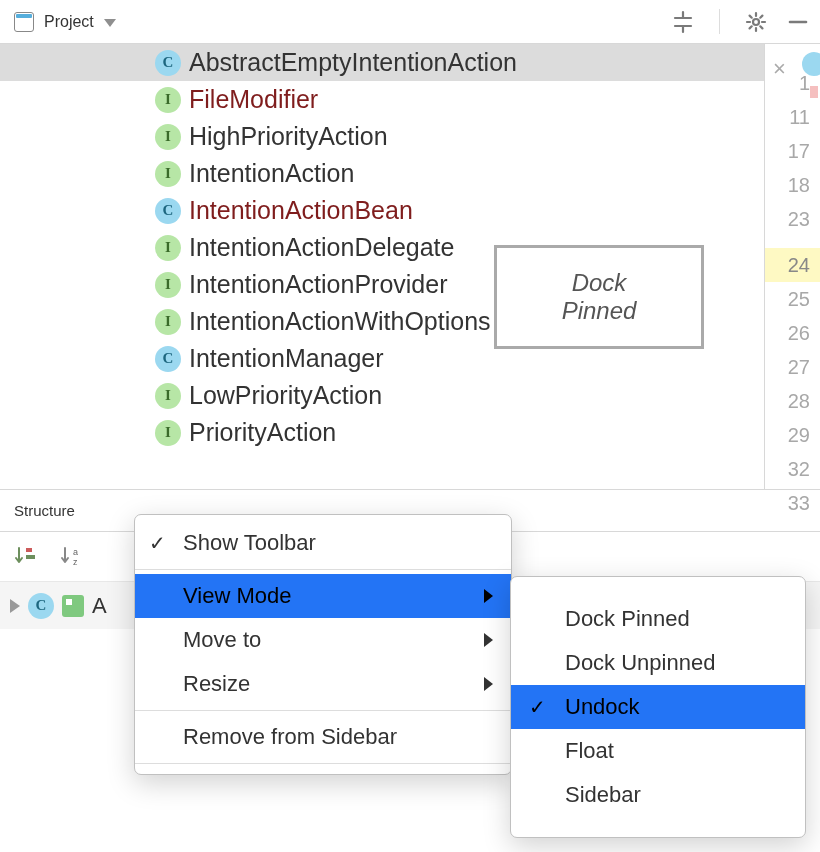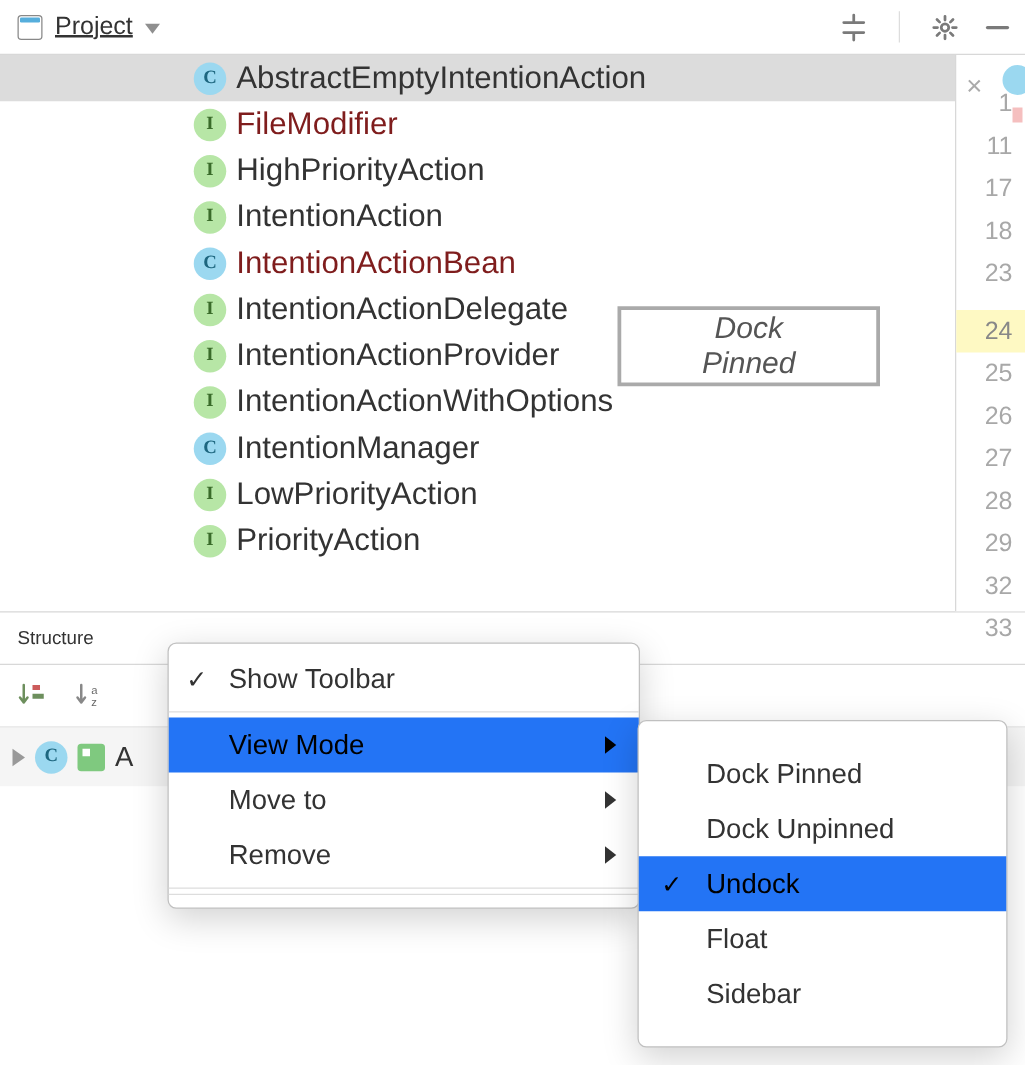--- a/index.html
+++ b/index.html
@@ -2,38 +2,38 @@
 <html><head>
 <meta charset="utf-8">
 <style>
 * { box-sizing: border-box; margin: 0; padding: 0; font-family: -apple-system, BlinkMacSystemFont, "Segoe UI", Arial, sans-serif; }
 body { width: 820px; height: 852px; background: #fff; position: relative; overflow: hidden; font-size: 22px; color: #333; }
 
 .topbar { height: 44px; display: flex; align-items: center; border-bottom: 1px solid #d8d8d8; position: relative; }
 .project-btn { display: flex; align-items: center; gap: 10px; padding: 0 14px; height: 100%; cursor: pointer; }
 .project-icon-box { width: 20px; height: 20px; border: 1.5px solid #888; border-radius: 3px; position: relative; }
 .project-icon-box::before { content:""; position:absolute; left:1px; right:1px; top:1px; height:4px; background:#56aedc; border-radius:1px; }
-.project-label { font-size: 20px; text-decoration: underline; }
+.project-label { font-size: 16px; }
 .project-caret { width: 0; height: 0; border-left: 6px solid transparent; border-right: 6px solid transparent; border-top: 8px solid #8f8f8f; align-self: center; margin-top:2px; }
 .topbar-right { position:absolute; right:6px; top:0; height:100%; display:flex; align-items:center; gap:18px; padding-right:4px; }
 .ico { width:24px; height:24px; display:flex; align-items:center; justify-content:center; }
 .ico svg { width:24px; height:24px; }
 .divider-v { width:1px; height:60%; background:#ddd; margin:0 6px; }
 
 .main { display:flex; height: 445px; }
 .tree-area { flex:1; position:relative; overflow:hidden; }
 .tree-row { display:flex; align-items:center; height:37px; padding-left:155px; gap:8px; }
 .tree-row.selected { background:#dcdcdc; }
 .badge { width:26px; height:26px; border-radius:50%; display:flex; align-items:center; justify-content:center; font-size:15px; font-weight:600; font-family: ui-serif, Georgia, serif; }
 .badge.c { background:#9bd8f0; color:#1d667f; }
 .badge.i { background:#b7e6a6; color:#3a6b2a; }
 .tree-label { font-size:25px; }
 .tree-label.link { color:#7f1d1d; }
 
-.tooltip-box { position:absolute; top:201px; right:60px; width:210px; height:64px; border:3px solid #aaa; background:#fff; display:flex; align-items:center; justify-content:center; text-align:center; font-style:italic; font-size:24px; color:#555; padding:6px; z-index:5; }
+.tooltip-box { position:absolute; top:201px; right:60px; width:210px; height:104px; border:3px solid #aaa; background:#fff; display:flex; align-items:center; justify-content:center; text-align:center; font-style:italic; font-size:24px; color:#555; padding:6px; z-index:5; }
 
 .gutter { width:56px; border-left:1px solid #d8d8d8; background:#fff; position:relative; }
 .gutter-stripe { position:absolute; right:2px; top:0; width:8px; height:12px; background:#f5bfbf; }
 .gutter-lines { padding-top:22px; }
 .gutter-line { height:34px; display:flex; align-items:center; justify-content:flex-end; padding-right:10px; color:#a8a8a8; font-size:20px; }
 .gutter-line.active { background:#fef9c3; color:#888;margin-top:12px; }
 .gutter-x { position:absolute; top:12px; left:8px; font-size:22px; color:#aaa; font-weight:300; }
 .gutter-tab { position:absolute; top:8px; right:-6px; width:24px; height:24px; border-radius:50%; background:#9bd8f0; }
 
 .structure-header { height:42px; display:flex; align-items:center; padding:0 14px; border-top:1px solid #d8d8d8; font-size:15px;text-align:center; }
@@ -199,24 +199,27 @@
     <div class="menu-sep"></div>
     <div class="menu-item highlight">
       <span>View Mode</span>
       <span class="menu-chevron"></span>
     </div>
     <div class="menu-item">
       <span>Move to</span>
       <span class="menu-chevron"></span>
     </div>
     <div class="menu-item">
-      <span>Remove</span>
+      <span>Resize</span>
       <span class="menu-chevron"></span>
     </div>
     <div class="menu-sep"></div>
+    <div class="menu-item">
+      <span>Remove from Sidebar</span>
+    </div>
     <div class="menu-sep"></div>
   </div>
 
 <div class="submenu" id="sub-menu">
     <div class="menu-item">
       <span>Dock Pinned</span>
     </div>
     <div class="menu-item">
       <span>Dock Unpinned</span>
     </div>

